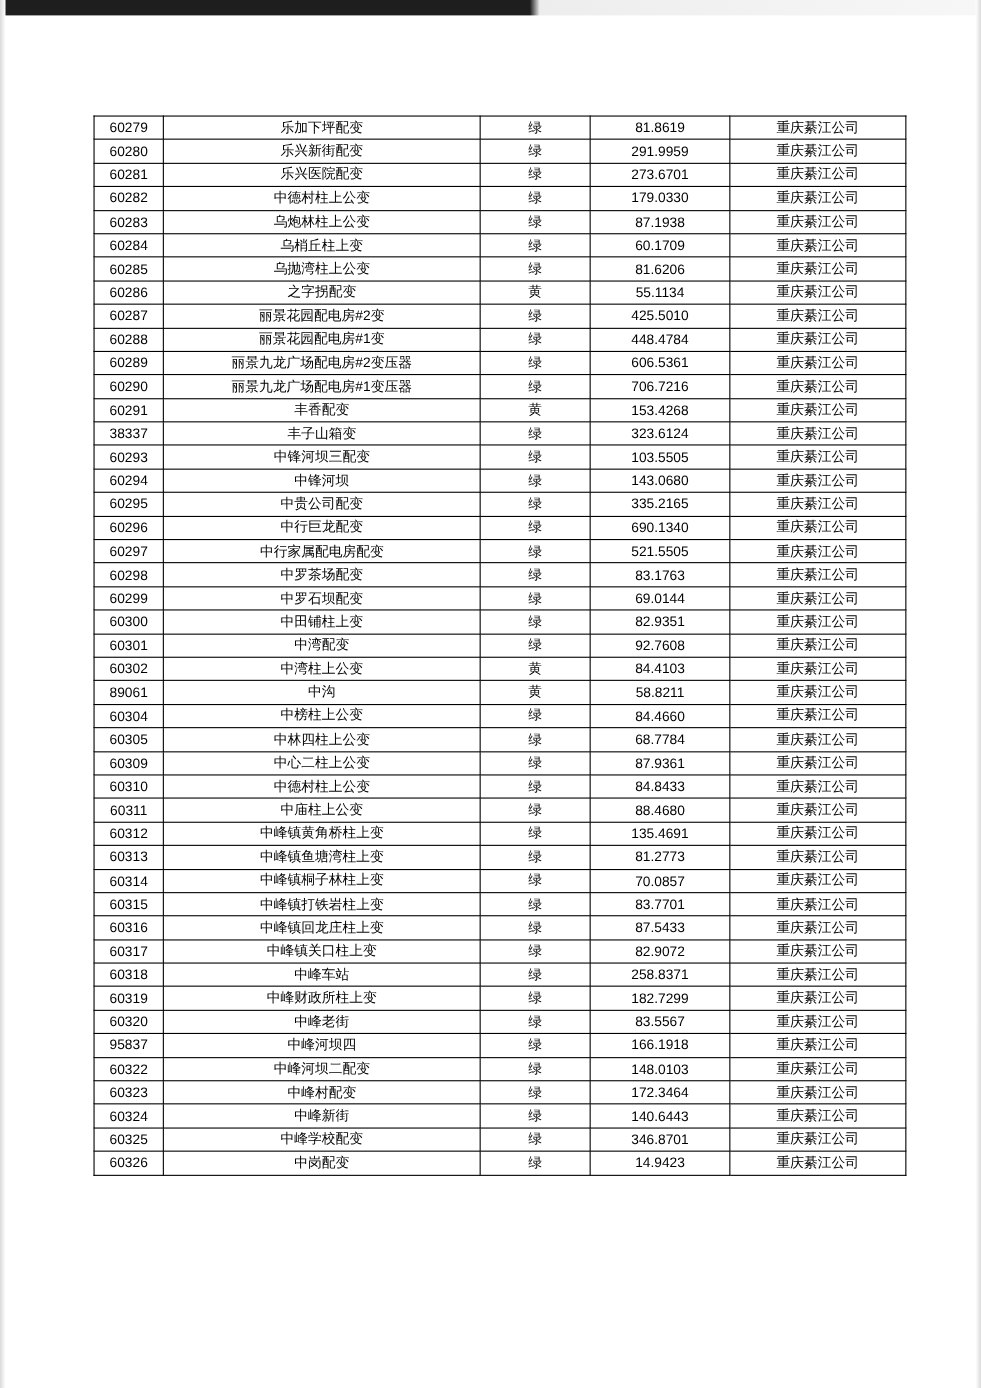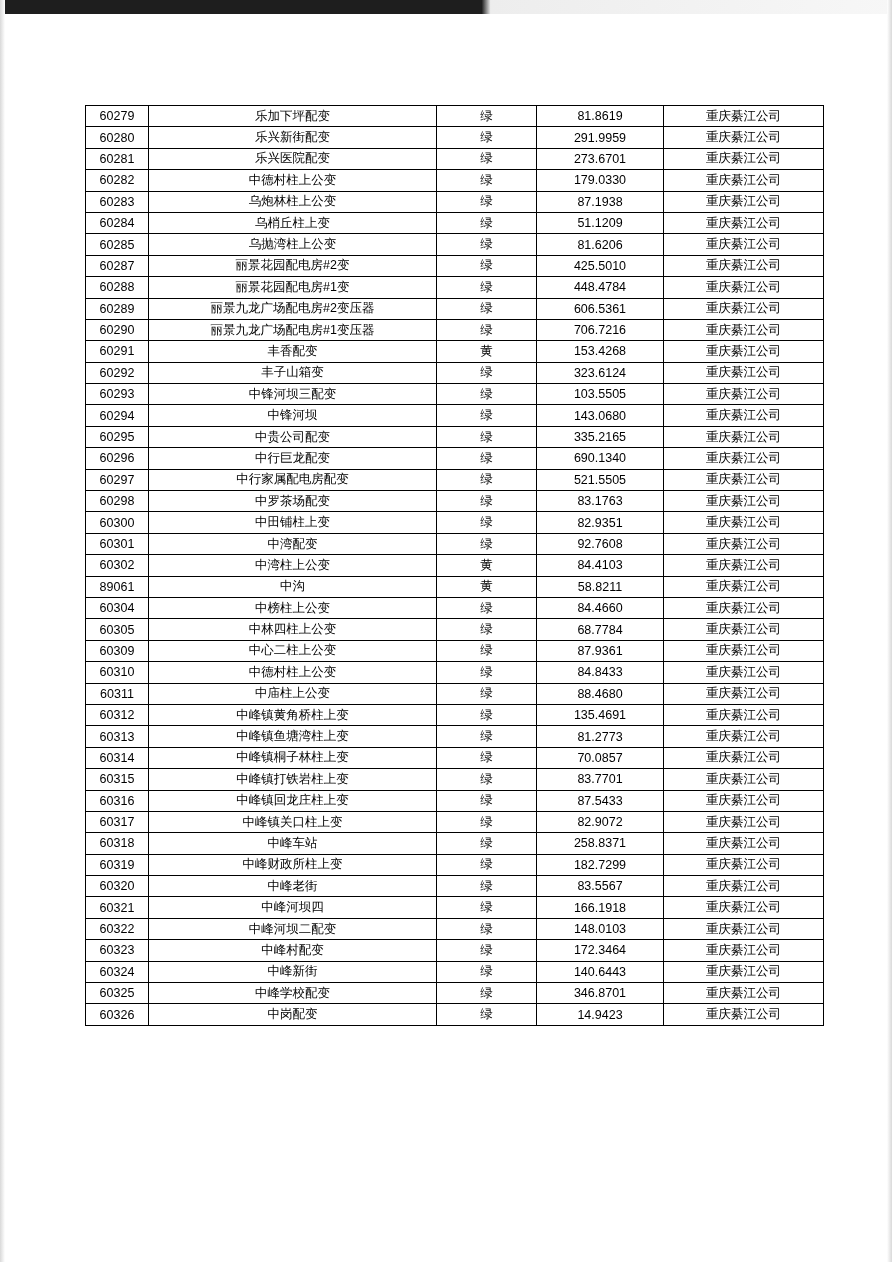--- a/index.html
+++ b/index.html
@@ -110,28 +110,35 @@
           <td class="col-id">60283</td>
           <td class="col-name">乌炮林柱上公变</td>
           <td class="col-status">绿</td>
           <td class="col-value">87.1938</td>
           <td class="col-company">重庆綦江公司</td>
         </tr>
         <tr>
           <td class="col-id">60284</td>
           <td class="col-name">乌梢丘柱上变</td>
           <td class="col-status">绿</td>
-          <td class="col-value">51.1209</td>
+          <td class="col-value">60.1709</td>
           <td class="col-company">重庆綦江公司</td>
         </tr>
         <tr>
           <td class="col-id">60285</td>
           <td class="col-name">乌抛湾柱上公变</td>
           <td class="col-status">绿</td>
           <td class="col-value">81.6206</td>
+          <td class="col-company">重庆綦江公司</td>
+        </tr>
+        <tr>
+          <td class="col-id">60286</td>
+          <td class="col-name">之字拐配变</td>
+          <td class="col-status">黄</td>
+          <td class="col-value">55.1134</td>
           <td class="col-company">重庆綦江公司</td>
         </tr>
         <tr>
           <td class="col-id">60287</td>
           <td class="col-name">丽景花园配电房#2变</td>
           <td class="col-status">绿</td>
           <td class="col-value">425.5010</td>
           <td class="col-company">重庆綦江公司</td>
         </tr>
         <tr>
@@ -156,21 +163,21 @@
           <td class="col-company">重庆綦江公司</td>
         </tr>
         <tr>
           <td class="col-id">60291</td>
           <td class="col-name">丰香配变</td>
           <td class="col-status">黄</td>
           <td class="col-value">153.4268</td>
           <td class="col-company">重庆綦江公司</td>
         </tr>
         <tr>
-          <td class="col-id">60292</td>
+          <td class="col-id">38337</td>
           <td class="col-name">丰子山箱变</td>
           <td class="col-status">绿</td>
           <td class="col-value">323.6124</td>
           <td class="col-company">重庆綦江公司</td>
         </tr>
         <tr>
           <td class="col-id">60293</td>
           <td class="col-name">中锋河坝三配变</td>
           <td class="col-status">绿</td>
           <td class="col-value">103.5505</td>
@@ -202,20 +209,27 @@
           <td class="col-name">中行家属配电房配变</td>
           <td class="col-status">绿</td>
           <td class="col-value">521.5505</td>
           <td class="col-company">重庆綦江公司</td>
         </tr>
         <tr>
           <td class="col-id">60298</td>
           <td class="col-name">中罗茶场配变</td>
           <td class="col-status">绿</td>
           <td class="col-value">83.1763</td>
+          <td class="col-company">重庆綦江公司</td>
+        </tr>
+        <tr>
+          <td class="col-id">60299</td>
+          <td class="col-name">中罗石坝配变</td>
+          <td class="col-status">绿</td>
+          <td class="col-value">69.0144</td>
           <td class="col-company">重庆綦江公司</td>
         </tr>
         <tr>
           <td class="col-id">60300</td>
           <td class="col-name">中田铺柱上变</td>
           <td class="col-status">绿</td>
           <td class="col-value">82.9351</td>
           <td class="col-company">重庆綦江公司</td>
         </tr>
         <tr>
@@ -331,21 +345,21 @@
           <td class="col-company">重庆綦江公司</td>
         </tr>
         <tr>
           <td class="col-id">60320</td>
           <td class="col-name">中峰老街</td>
           <td class="col-status">绿</td>
           <td class="col-value">83.5567</td>
           <td class="col-company">重庆綦江公司</td>
         </tr>
         <tr>
-          <td class="col-id">60321</td>
+          <td class="col-id">95837</td>
           <td class="col-name">中峰河坝四</td>
           <td class="col-status">绿</td>
           <td class="col-value">166.1918</td>
           <td class="col-company">重庆綦江公司</td>
         </tr>
         <tr>
           <td class="col-id">60322</td>
           <td class="col-name">中峰河坝二配变</td>
           <td class="col-status">绿</td>
           <td class="col-value">148.0103</td>

